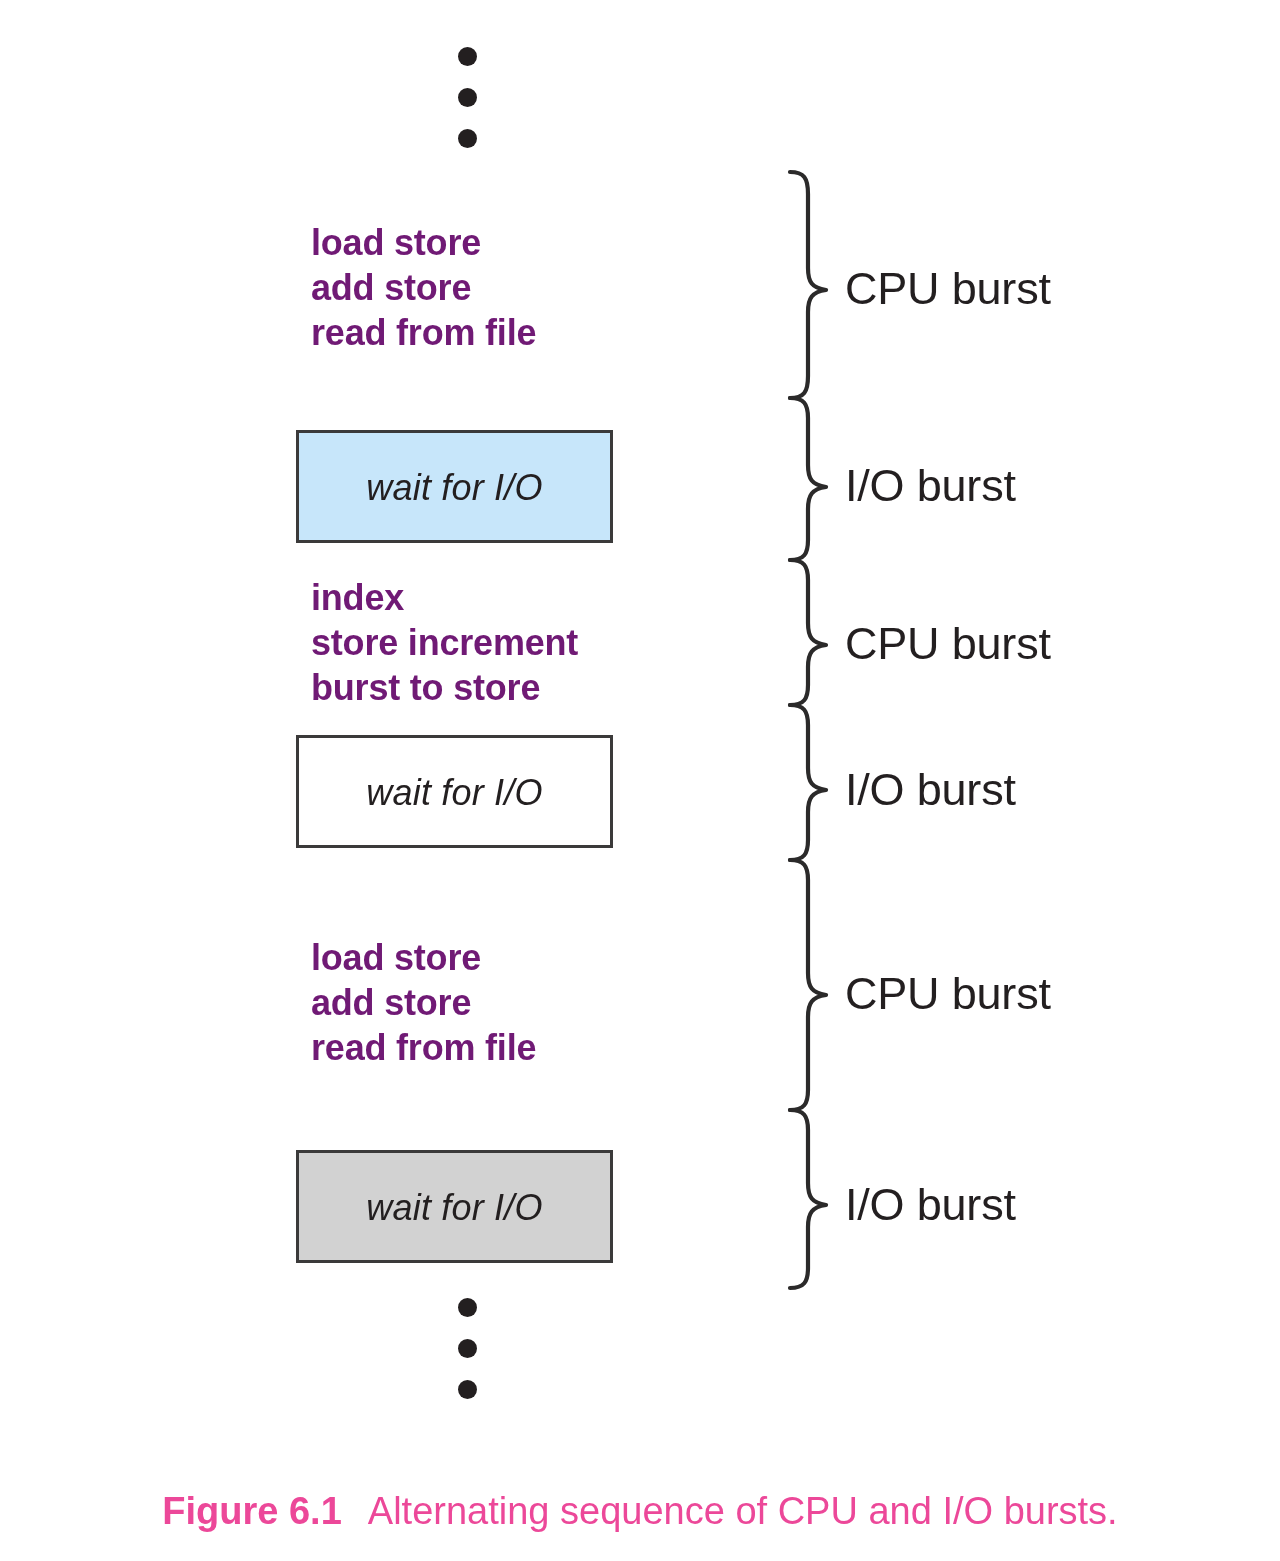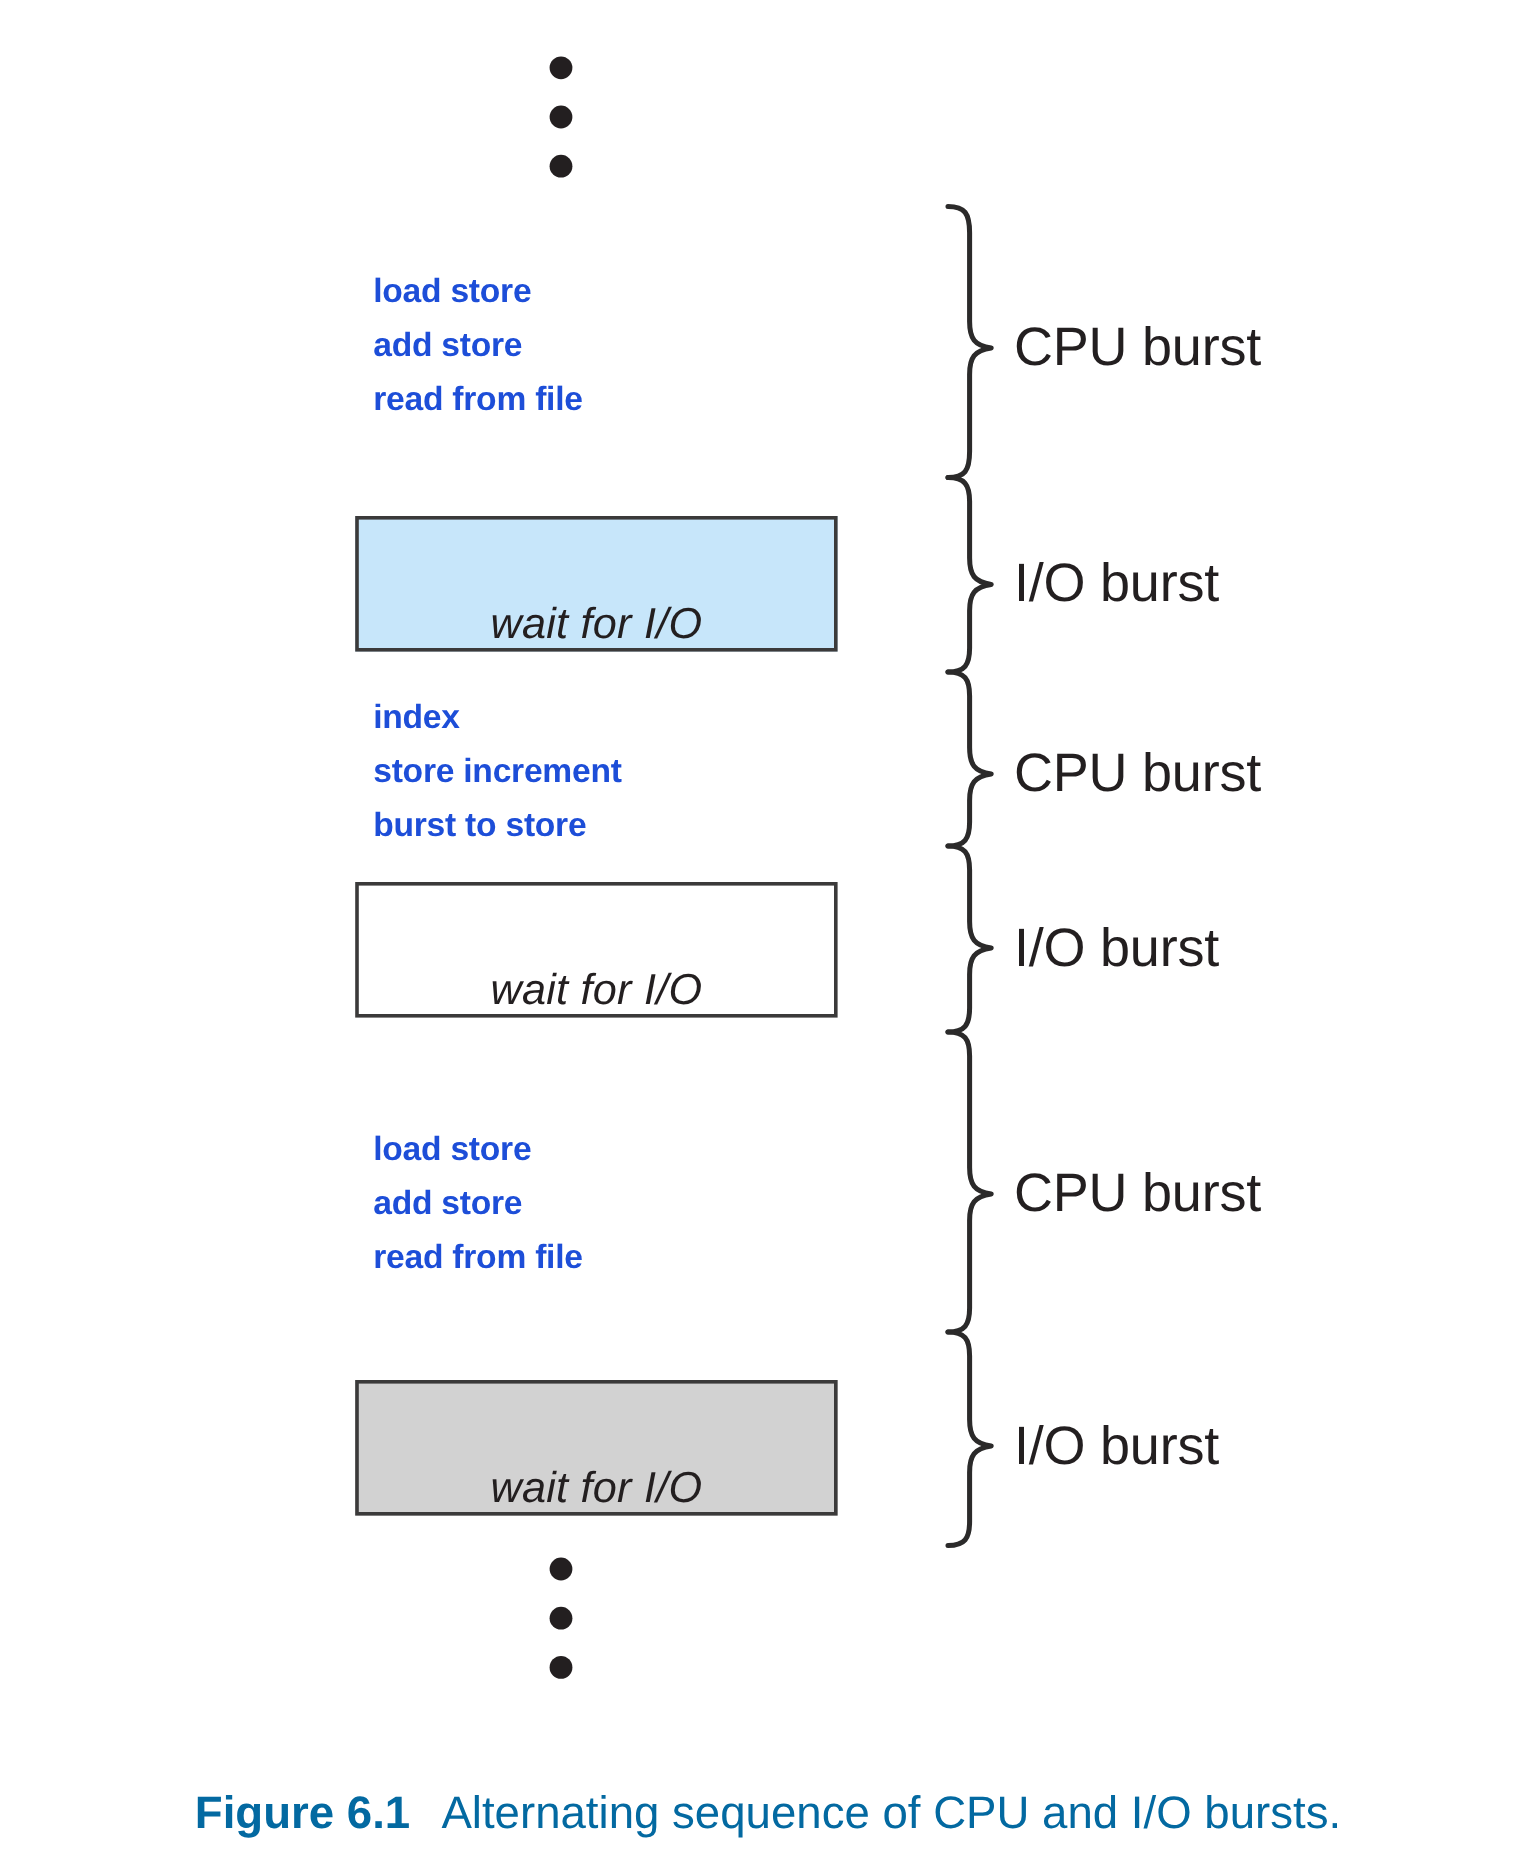--- a/index.html
+++ b/index.html
@@ -18,42 +18,42 @@
     width:19px;height:19px;border-radius:50%;
     background:#231f20;margin:0 auto;
   }
   .ellipsis .dot + .dot{margin-top:22px;}
   #ellipsis-top{left:452px;top:47px;}
   #ellipsis-bottom{left:452px;top:1298px;}
 
   
   .code-block{
     position:absolute;
-    font-size:28px;
+    font-size:36px;
     line-height:45px;
     letter-spacing:-0.2px;
     white-space:nowrap;
-    color:#1d4ed8;
+    color:#701a75;
   }
   .code-block .ln{display:block;}
   .code-block .b{font-weight:bold;}
   .code-block .n{font-weight:bold;}
 
   #code-block-1{left:311px;top:220px;}
   #code-block-2{left:311px;top:575px;}
   #code-block-3{left:311px;top:935px;}
 
   
   .wait-box{
     position:absolute;
     left:296px;
-    width:402px;
+    width:317px;
     box-sizing:border-box;
     border:3px solid #3b3a3a;
-    display:flex;align-items:flex-end;justify-content:center;
+    display:flex;align-items:center;justify-content:center;
   }
   .wait-box .wait-label{
     font-style:italic;
     font-size:36px;
     letter-spacing:0.2px;
     color:#231f20;
     transform:translateY(1px);
   }
   #wait-box-1{top:430px;height:113px;background:#c7e6fa;}
   #wait-box-2{top:735px;height:113px;background:#ffffff;}
@@ -83,21 +83,21 @@
   #burst-label-5{top:975px;}
   #burst-label-6{top:1186px;}
 
   
   #figure-caption{
     position:absolute;
     left:0;top:1488px;width:1280px;
     text-align:center;
     font-size:38px;
     line-height:46px;
-    color:#0369a1;
+    color:#ec4899;
     white-space:nowrap;
   }
   #figure-caption .cap-label{font-weight:bold;}
   #figure-caption .cap-gap{display:inline-block;width:26px;}
   #figure-caption .cap-text{font-weight:normal;}
 </style>
 </head>
 <body>
 
 <div id="figure-canvas">

